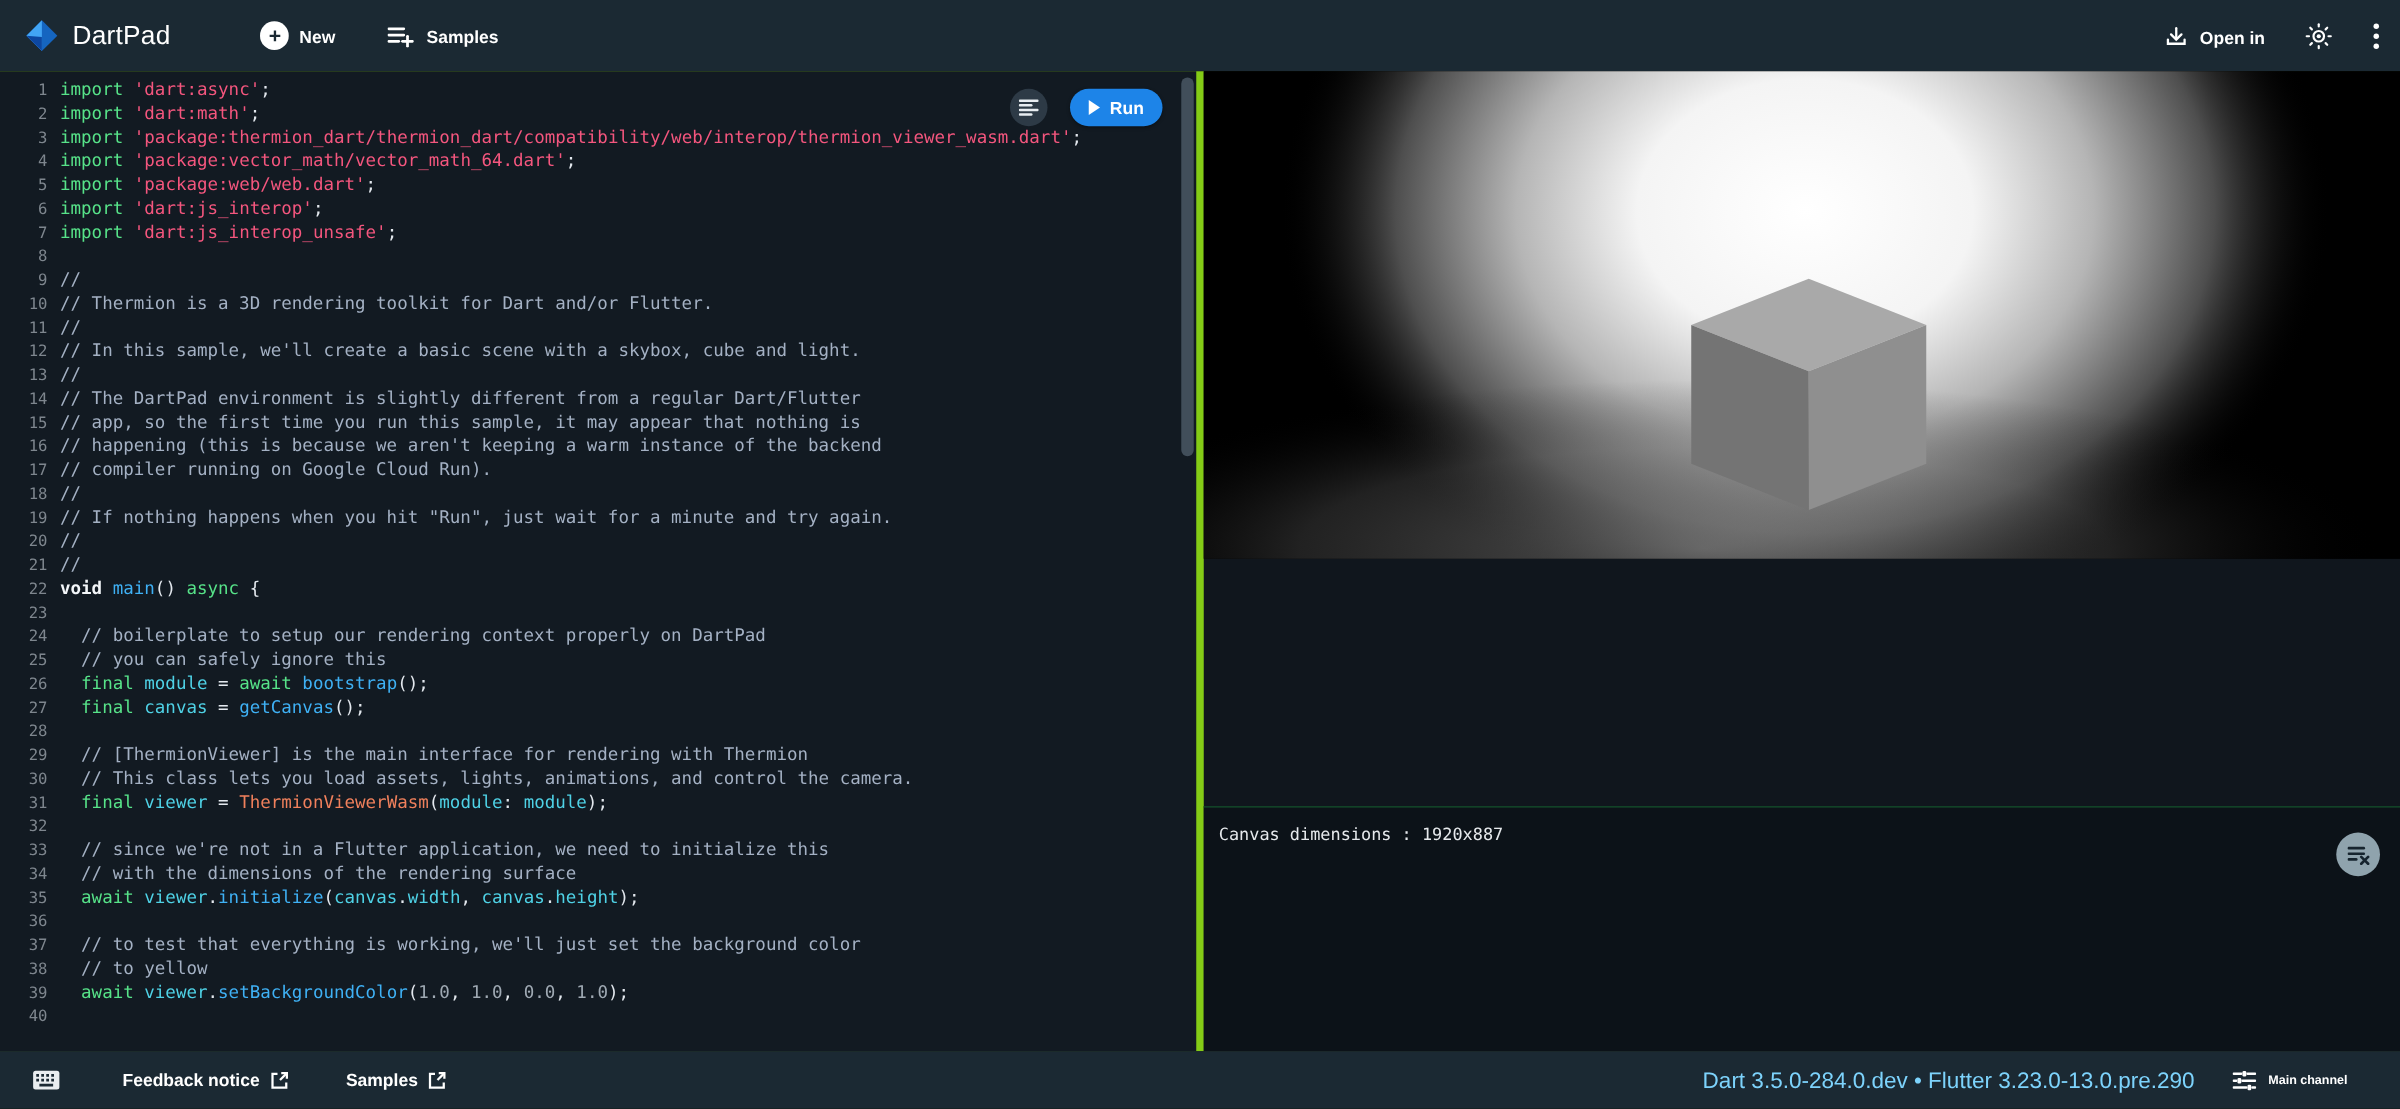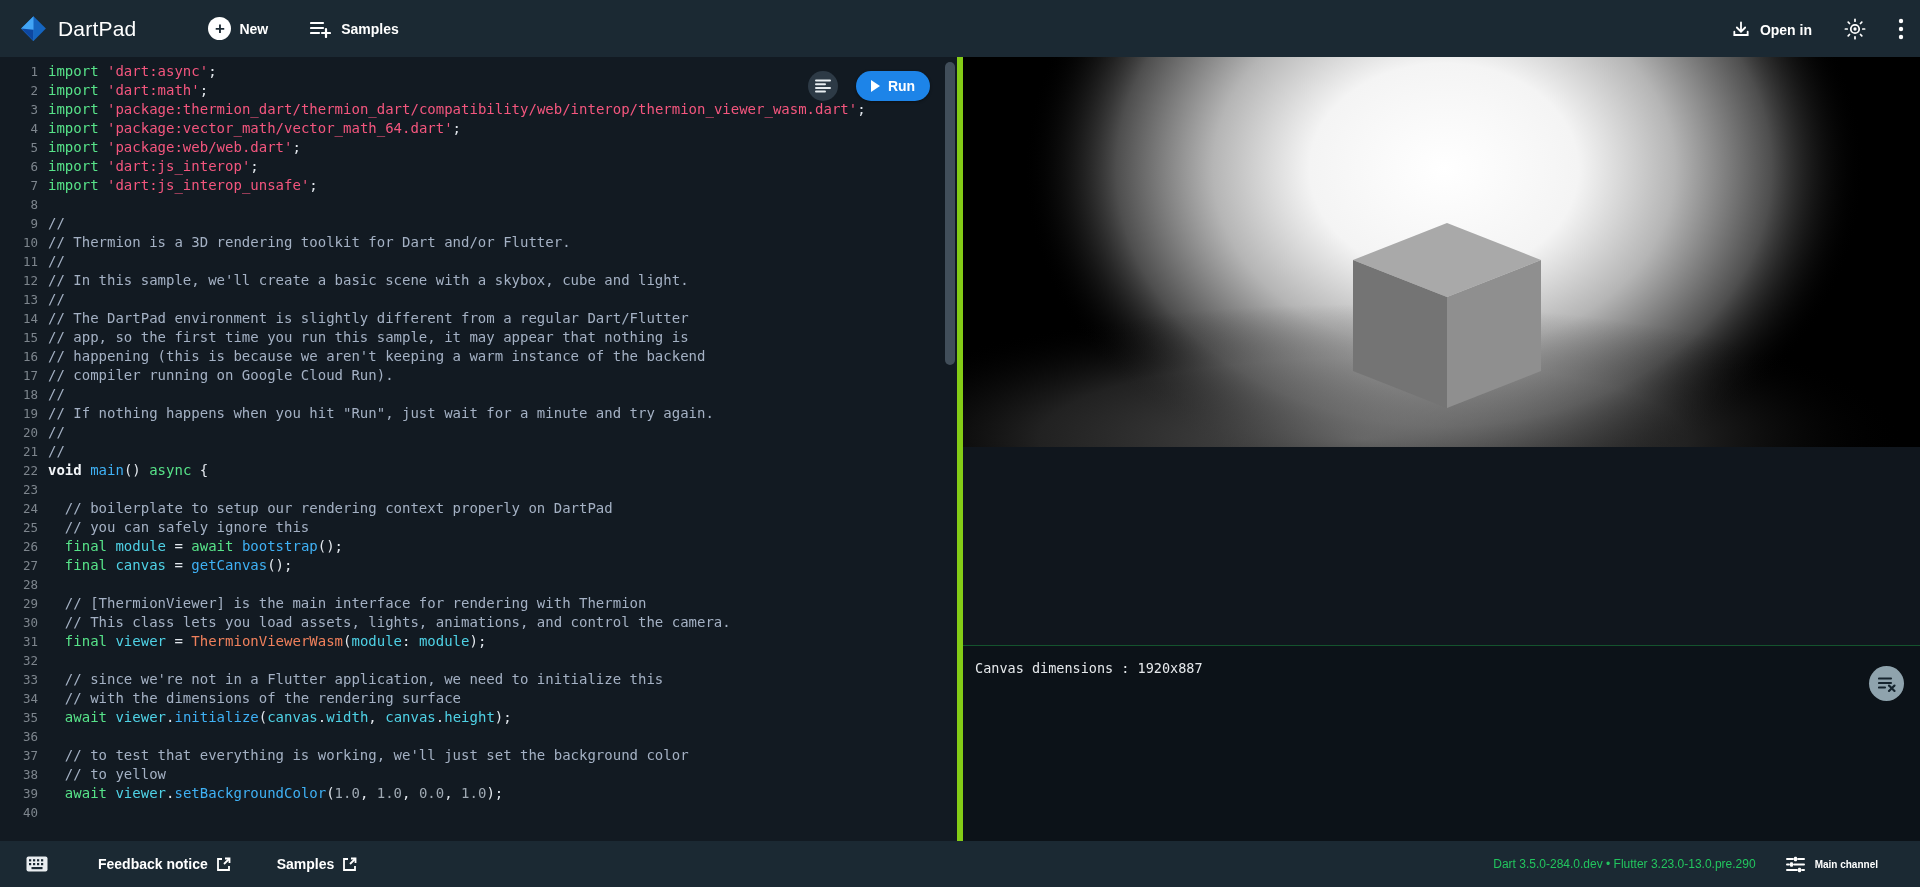--- a/index.html
+++ b/index.html
@@ -17,21 +17,21 @@
   .header-right { margin-left:auto; display:flex; align-items:flex-end; }
   .openin-btn { display:flex; align-items:center; gap:9px; color:#fff; font-size:14px; font-weight:bold; cursor:pointer; }
   .icon-btn { margin-left:32px; cursor:pointer; display:flex; align-items:center; }
 
   
   .footer { position:absolute; left:0; bottom:0; width:1920px; height:46px; background:#1b2933; display:flex; align-items:center; padding:0 42px 0 26px; }
   .fbtn { display:flex; align-items:center; gap:8px; color:#fff; font-size:14px; font-weight:bold; cursor:pointer; }
   .privacy { margin-left:50px; }
   .feedback { margin-left:46px; }
   .footer-right { margin-left:auto; display:flex; align-items:center; }
-  .version { color:#22c55e; font-size:12px; }
+  .version { color:#7dd3fc; font-size:18px; }
   .channel { display:flex; align-items:center; gap:10px; margin-left:30px; color:#fff; font-size:10px; font-weight:bold; cursor:pointer; }
 
   
   .main { position:absolute; top:57px; left:0; width:1920px; height:784px; background:#84cc16; }
 
   
   .editor { position:absolute; top:0; left:0; width:957px; height:784px; background:#121a22; overflow:hidden; }
   .code-lines { padding-top:5px; font-family:"DejaVu Sans Mono", monospace; font-size:14px; line-height:19px; white-space:pre; }
   .code-line { height:19px; }
   .ln { display:inline-block; width:38px; text-align:right; color:#7e868e; font-size:12.5px; -webkit-user-select:none; }

